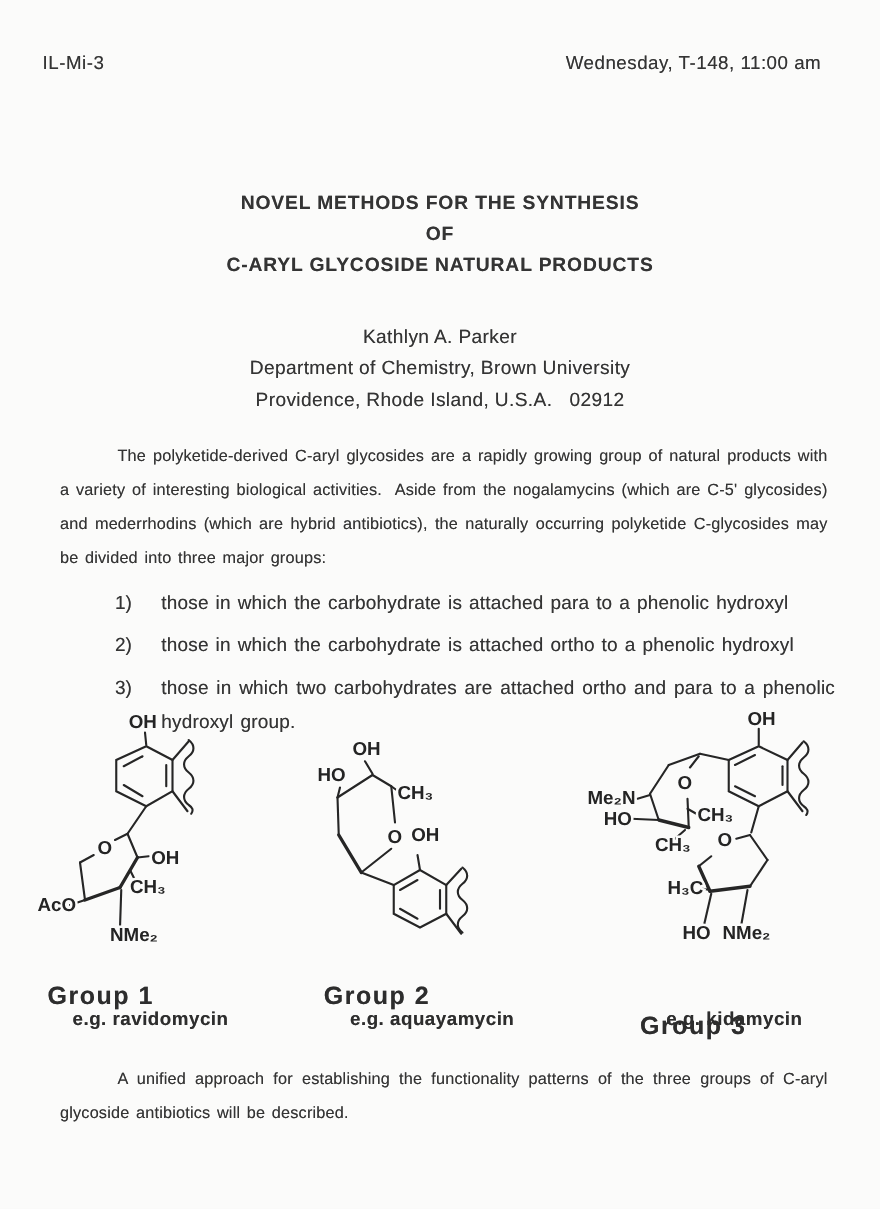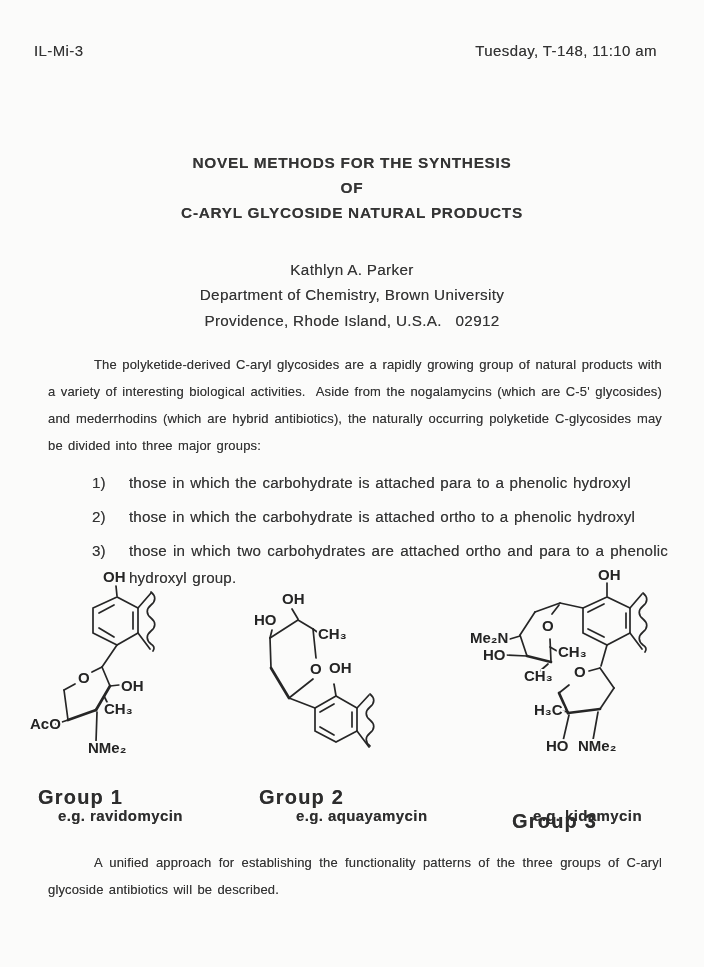--- a/index.html
+++ b/index.html
@@ -32,21 +32,21 @@
     stroke:#fbfbfa;stroke-width:4px;paint-order:stroke;}
   .caption{position:absolute;font-weight:700;font-size:20px;letter-spacing:1.2px;color:#2d2d2d;}
   .caption-sub{position:absolute;font-weight:700;font-size:15px;letter-spacing:0.4px;color:#2d2d2d;}
 </style>
 </head>
 <body>
 
 <div class="page">
 
   <div class="t scan hdr hdr-left">IL-Mi-3</div>
-  <div class="t scan hdr hdr-right">Tuesday, T-148, 11:10 am</div>
+  <div class="t scan hdr hdr-right">Wednesday, T-148, 11:00 am</div>
 
   <div class="title-block scan">
     <div>NOVEL METHODS FOR THE SYNTHESIS</div>
     <div>OF</div>
     <div>C-ARYL GLYCOSIDE NATURAL PRODUCTS</div>
   </div>
 
   <div class="author-block scan">
     <div>Kathlyn A. Parker</div>
     <div>Department of Chemistry, Brown University</div>
@@ -174,19 +174,19 @@
       <text x="124" y="115">O</text>
       <text x="84" y="153">H₃C</text>
       <text x="96" y="189">HO</text>
       <text x="128" y="189">NMe₂</text>
     </svg>
   </div>
 
   <div class="caption scan" style="left:38px;top:786px;">Group 1</div>
   <div class="caption-sub scan" style="left:58px;top:807px;">e.g. ravidomycin</div>
   <div class="caption scan" style="left:259px;top:786px;">Group 2</div>
-  <div class="caption-sub scan" style="left:296px;top:807px;">e.g. aquayamycin</div>
+  <div class="caption-sub scan" style="left:280px;top:807px;">e.g. aquayamycin</div>
   <div class="caption scan" style="left:512px;top:786px;margin-top:24px;">Group 3</div>
   <div class="caption-sub scan" style="left:533px;top:807px;">e.g. kidamycin</div>
 
   <div class="para scan" id="para2"><span class="indent"></span><span>A unified approach for establishing the functionality patterns of the three groups of C-aryl glycoside antibiotics will be described.</span></div>
 
 </div>
 
 </body></html>

